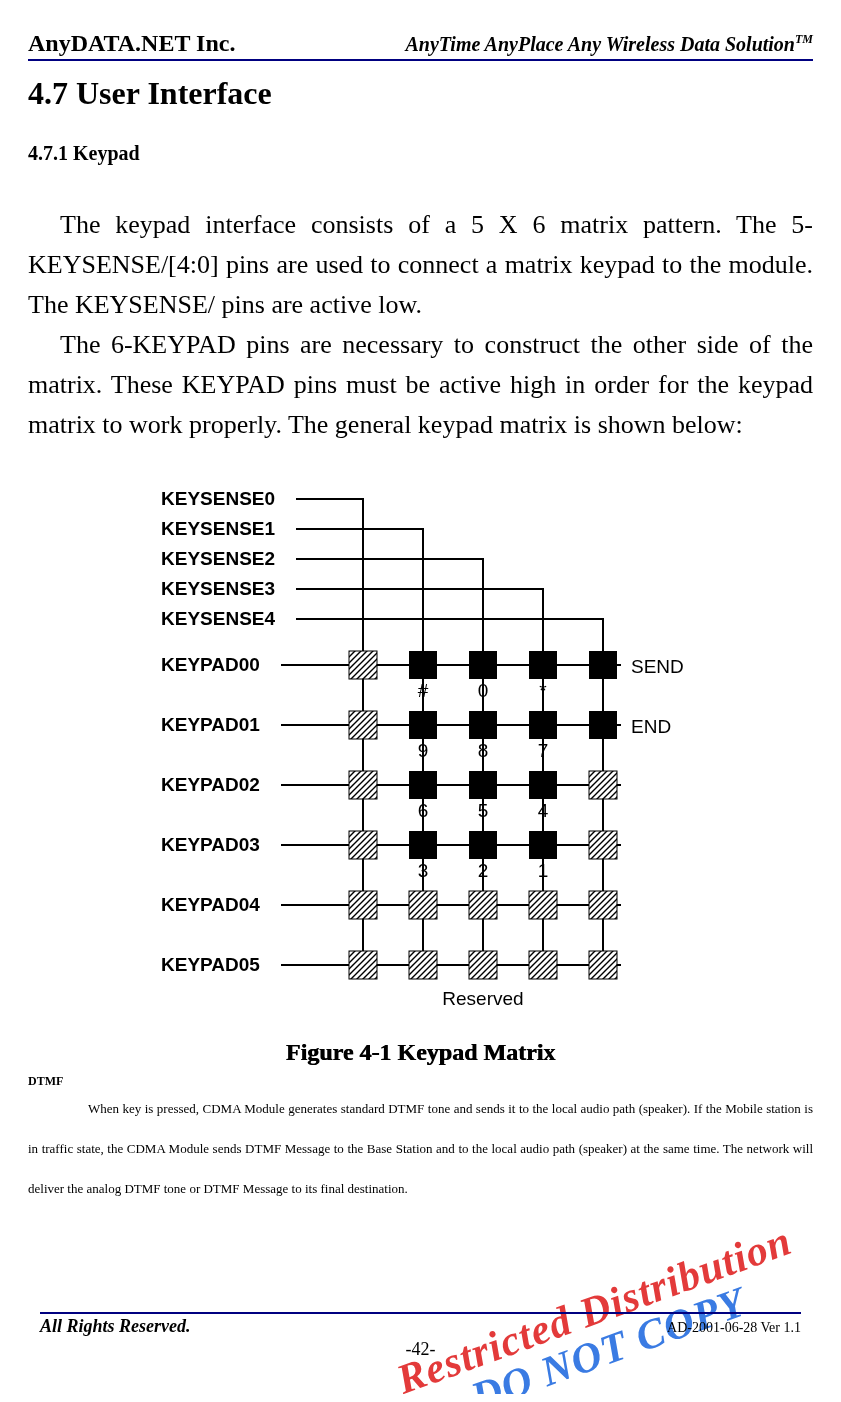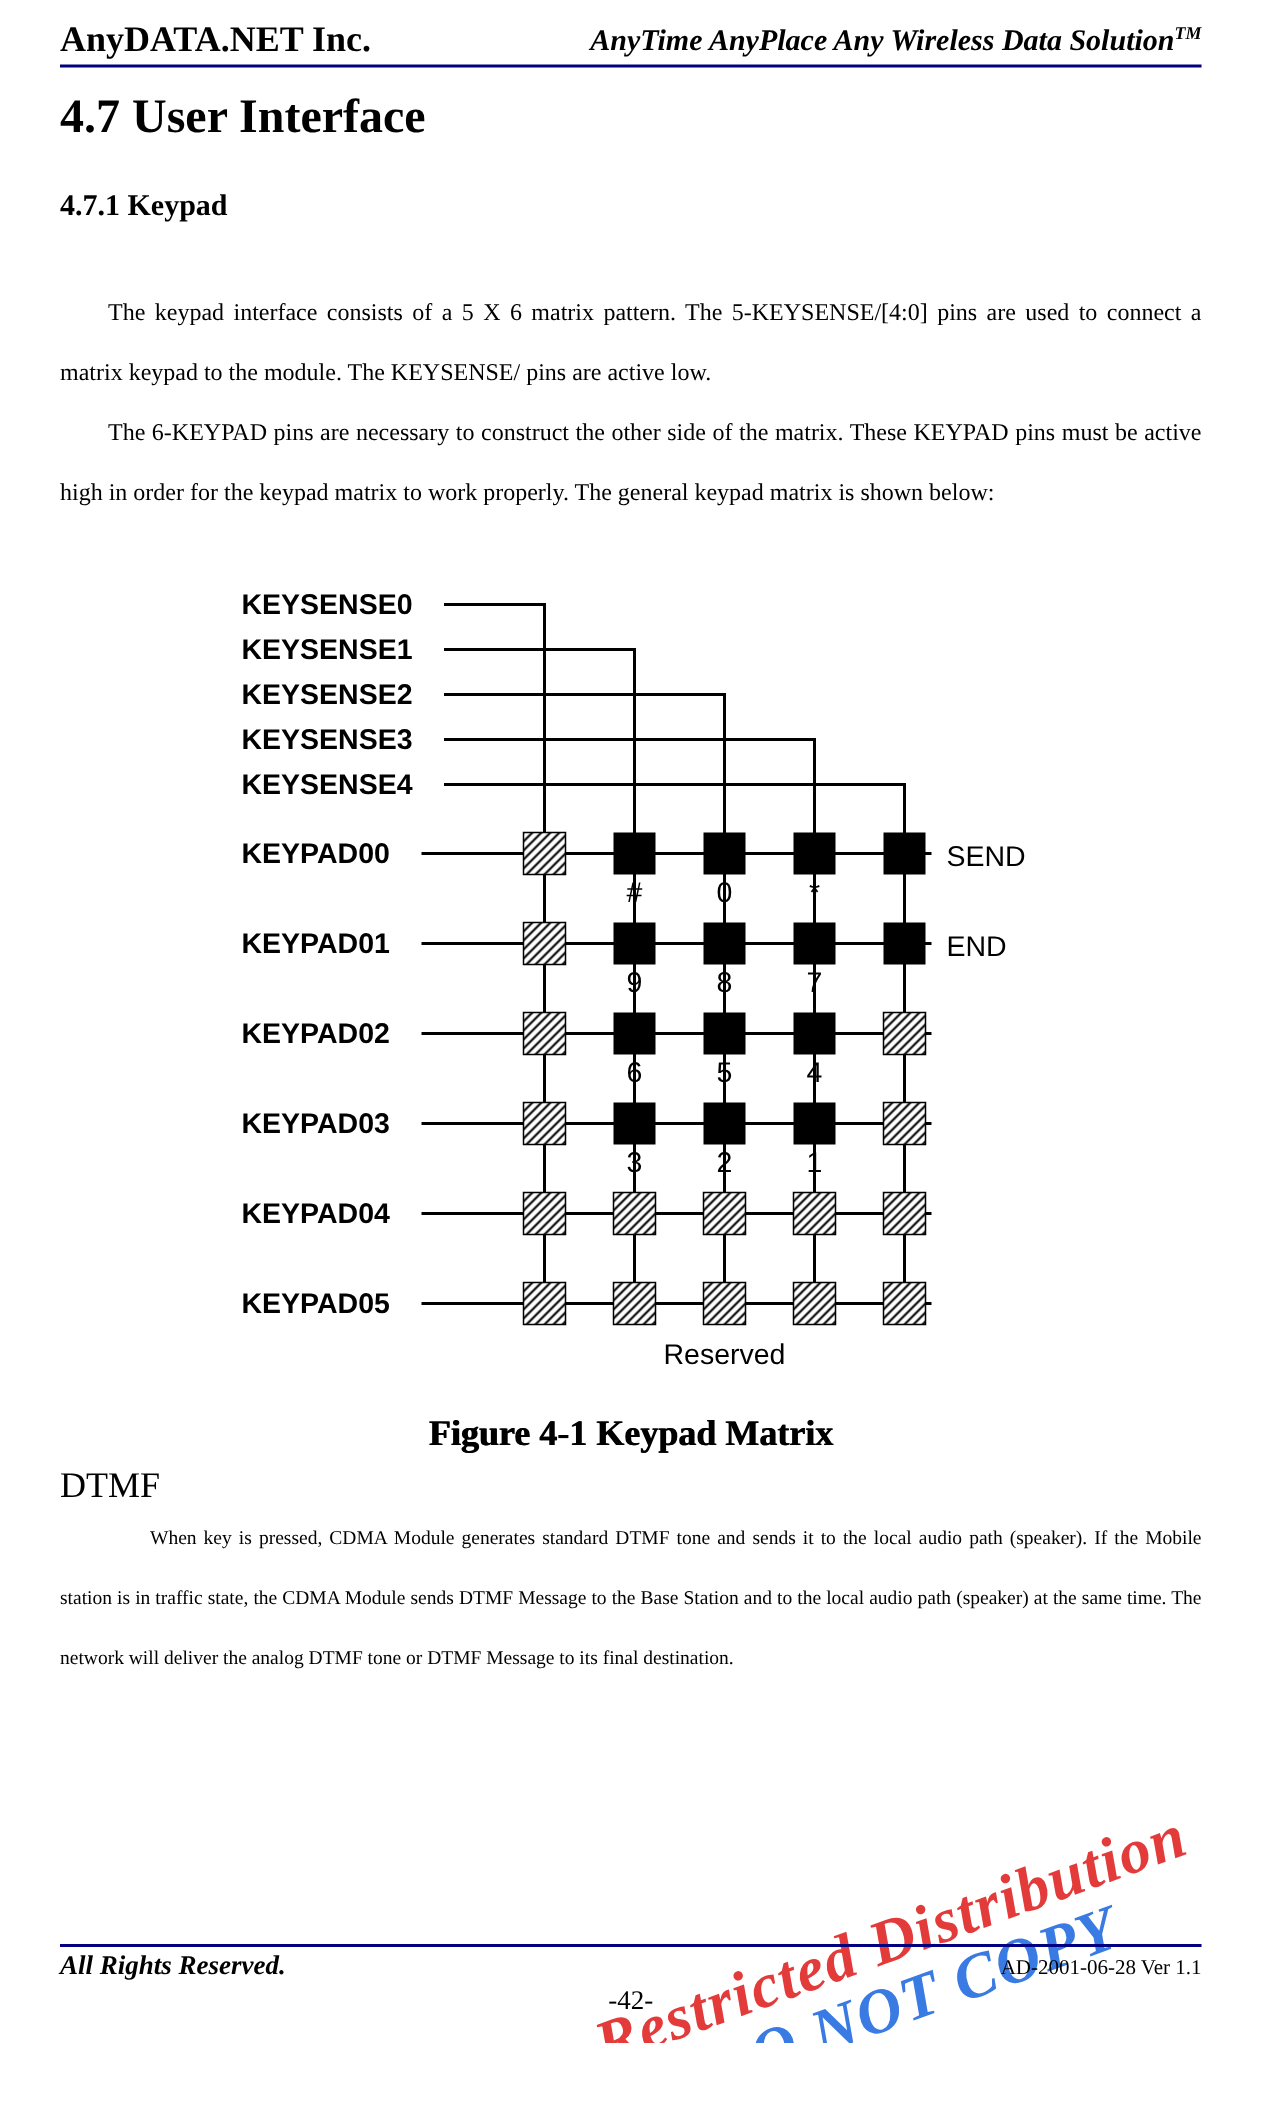--- a/index.html
+++ b/index.html
@@ -5,24 +5,24 @@
   body {
     font-family: "Times New Roman", Times, serif;
     margin: 0;
     padding: 0;
     color: #000;
     background: #fff;
   }
   .page {
     width: 841px;
     height: 1362px;
-    margin: 0 auto;
+    margin: 16px auto;
     position: relative;
     box-sizing: border-box;
-    padding: 0 40px;
+    padding: 0 28px;
   }
   .rule {
     height: 2px;
     background: #000080;
     margin: 2px 0 8px 0;
   }
   .rule-bottom {
     height: 2px;
     background: #000080;
     margin: 6px 0 2px 0;
@@ -47,40 +47,40 @@
     font-size: 32px;
     font-weight: bold;
     margin: 14px 0 30px 0;
   }
   .h2 {
     font-size: 20px;
     font-weight: bold;
     margin: 0 0 40px 0;
   }
   .body-text {
-    font-size: 16px;
+    font-size: 26px;
     line-height: 40px;
     text-align: justify;
   }
   .indent { text-indent: 32px; }
   .figure-wrap {
     margin: 30px 0 24px 0;
     display: flex;
     justify-content: center;
   }
   .figure-caption {
     text-align: center;
     font-size: 24px;
     font-weight: bold;
     margin-top: 10px;
     text-shadow: 0.6px 0 0 #000;
   }
   .dtmf-head {
-    font-size: 24px;
-    font-weight: normal;
+    font-size: 12px;
+    font-weight: bold;
     margin-top: 8px;
   }
   .dtmf-body {
     font-size: 13px;
     line-height: 40px;
     text-align: justify;
   }
   .dtmf-body .first { display: inline-block; text-indent: 60px; }
   .footer-row {
     position: absolute;

